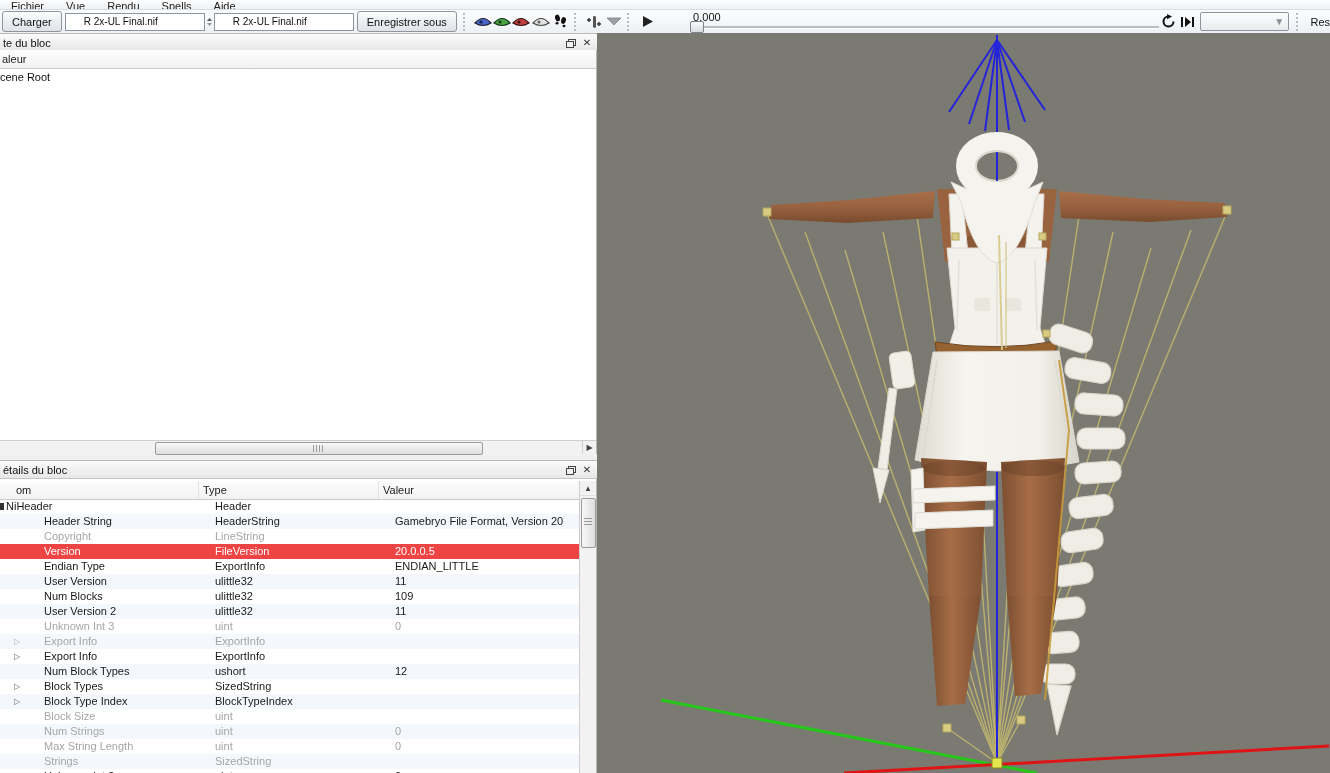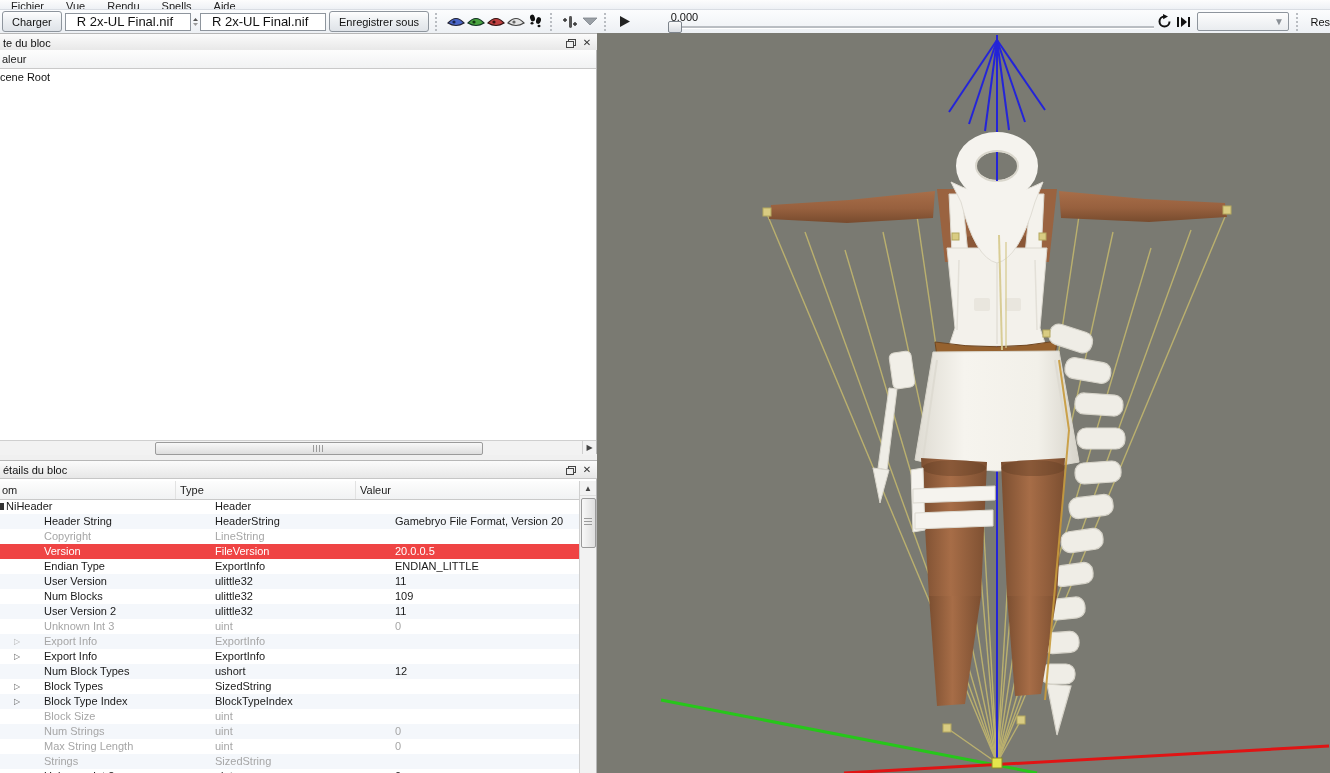--- a/index.html
+++ b/index.html
@@ -10,22 +10,22 @@
   .menubar{position:absolute;left:0;top:0;width:100%;height:9px;overflow:hidden;
            background:linear-gradient(#fdfdfd,#eef1f5);border-bottom:1px solid #d9dde3;}
   .menu-item{display:inline-block;margin-top:-9px;padding:3px 11px 2px 11px;font-size:11px;color:#222;}
   
   .toolbar{position:absolute;left:0;top:10px;width:100%;height:23px;
            background:linear-gradient(#fcfdfe,#edf0f4);border-bottom:1px solid #cfd2d6;
            display:flex;align-items:center;}
   .btn{display:inline-flex;align-items:center;height:19px;padding:0 9px;margin:0 2px;
        background:linear-gradient(#fefefe,#eceff2 48%,#dfe3e8);border:1px solid #8e959d;
        border-radius:3px;font-size:11px;color:#111;white-space:nowrap;}
-  .file-input{height:16px;width:102px;border:1px solid #8e959d;padding:0 11px;margin:0 1px;
-       font-size:13px;font-family:"Liberation Sans",sans-serif;color:#111;}
+  .file-input{height:16px;width:102px;border:1px solid #8e959d;padding:0 18px;margin:0 1px;
+       font-size:10px;font-family:"Liberation Sans",sans-serif;color:#111;}
   .vsep{width:5px;height:18px;margin:0 4px;border-left:2px dotted #b9bdc2;}
   .ticon{display:inline-flex;align-items:center;justify-content:center;width:22px;height:20px;}
   .dd-arrow{color:#8a9096;font-size:10px;}
   .time-label{font-size:11px;color:#111;position:absolute;top:1px;left:36px;}
   .slider-wrap{position:relative;height:23px;width:572px;}
   .slider-track{position:absolute;left:36px;right:0;top:16px;height:2px;
         background:#b9bdc2;border-bottom:1px solid #fff;}
   .slider-thumb{position:absolute;left:33px;top:11px;width:12px;height:10px;
         background:linear-gradient(#fafafa,#d9dde2);border:1px solid #7d848c;border-radius:2px;}
   .combo{display:inline-flex;align-items:center;justify-content:flex-end;width:90px;height:17px;
@@ -58,21 +58,21 @@
         background:repeating-linear-gradient(90deg,#9b9b9b 0 1px,transparent 1px 3px);}
   .hstep{position:absolute;right:0;top:0;width:13px;height:13px;border-left:1px solid #cfcfcf;
         display:flex;align-items:center;justify-content:center;font-size:8px;color:#444;}
   
   .details{position:absolute;left:0;top:427px;width:596px;height:313px;background:#fff;
         border-right:1px solid #b7b7b7;}
   .dt-header{position:absolute;left:0;top:21px;width:580px;height:18px;display:flex;
         background:linear-gradient(#fdfdfd,#f1f2f3);border-bottom:1px solid #c9c9c9;
         line-height:18px;color:#222;}
   .hcell{border-right:1px solid #e2e2e2;padding-left:4px;box-sizing:border-box;}
-  .hcell.c0{width:176px;padding-left:2px;}
+  .hcell.c0{width:199px;padding-left:16px;}
   .hcell.c1{width:180px;}
   .hcell.c2{flex:1;}
   .dt-body{position:absolute;left:0;top:39px;width:580px;height:274px;overflow:hidden;}
   .trow{position:relative;display:flex;height:15px;line-height:15px;font-size:11px;}
   .trow.alt{background:#f4f7fb;}
   .trow.dim{color:#a6a6a6;}
   .trow.sel{background:#ef4444;color:#fff;justify-content:center;}
   .tcell{box-sizing:border-box;overflow:hidden;white-space:nowrap;}
   .tcell.c0{width:215px;}
   .tcell.c1{width:180px;}

